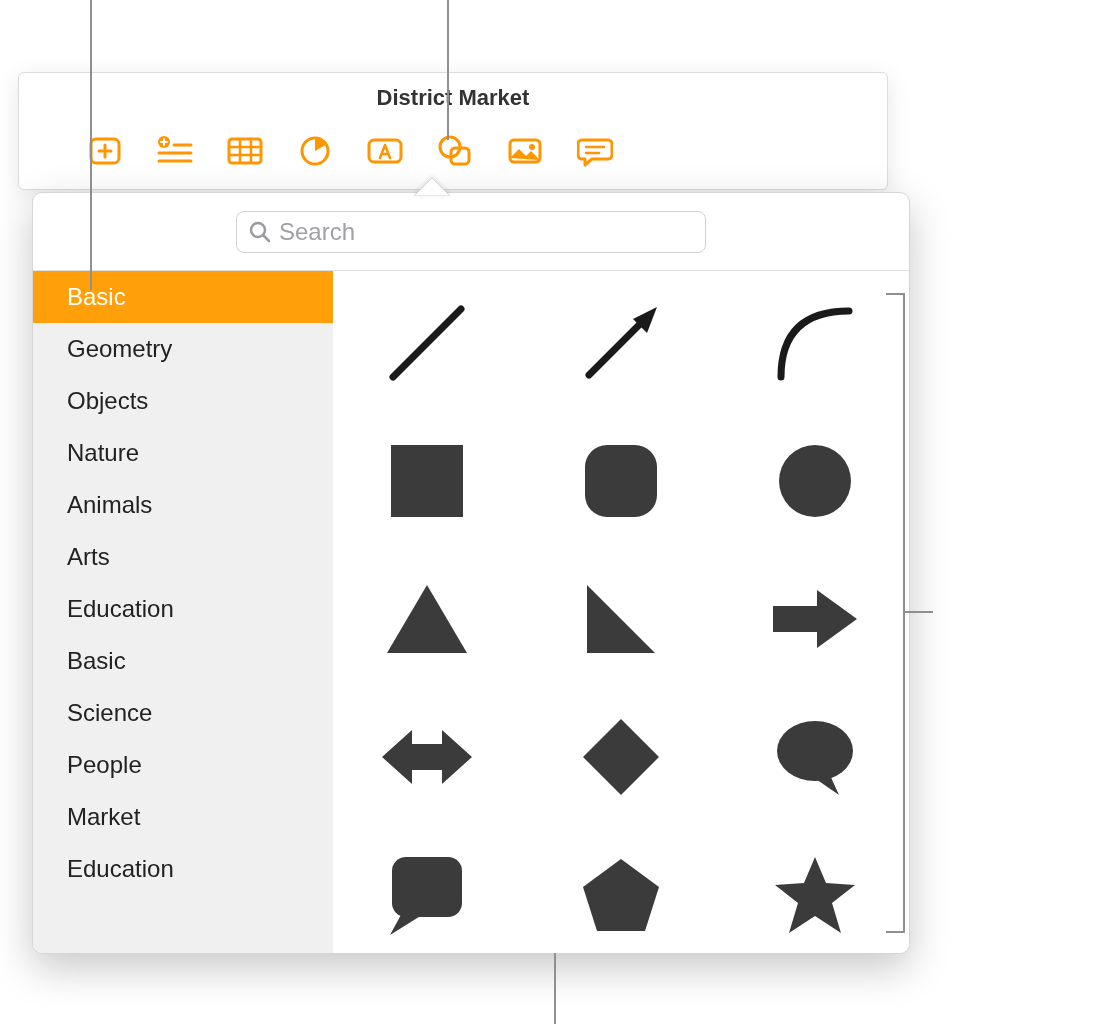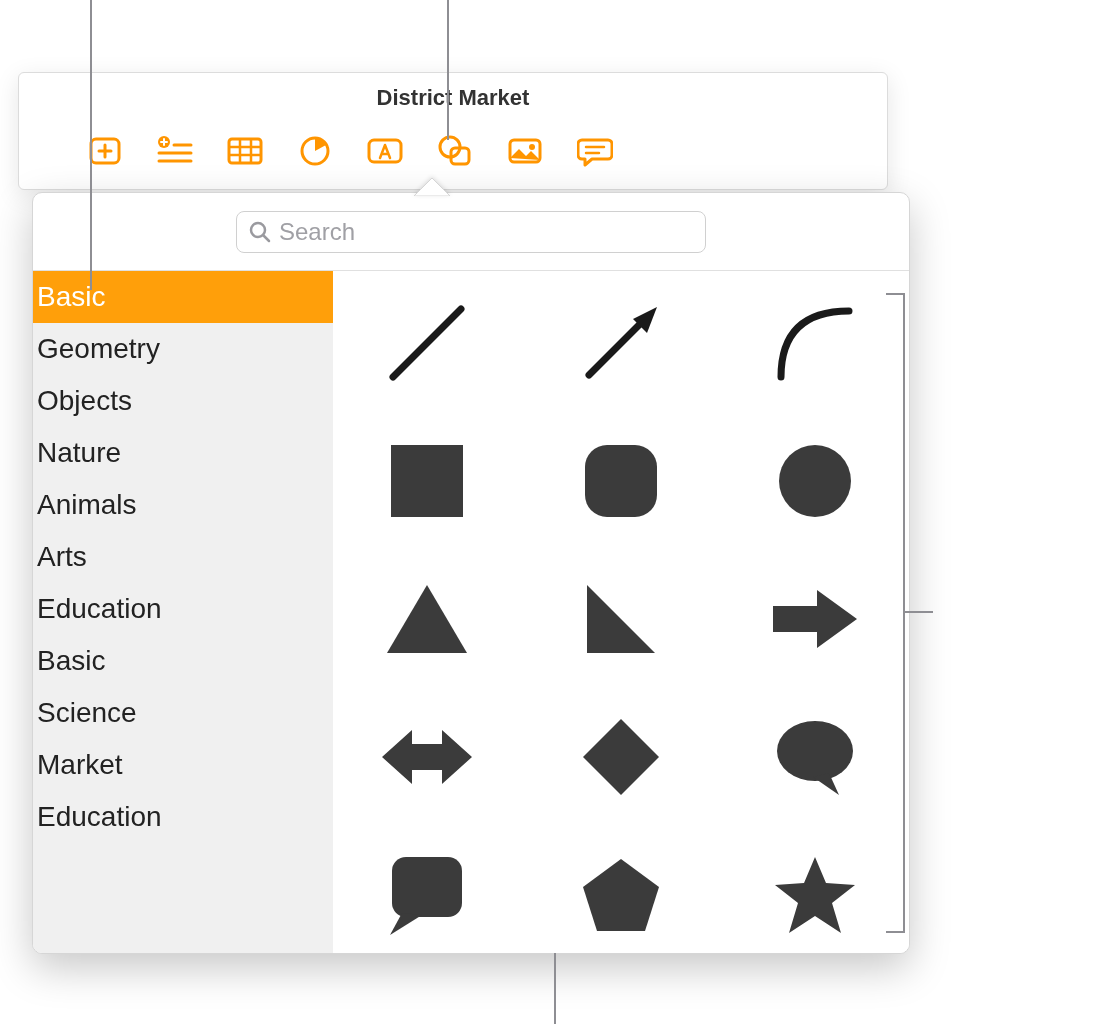--- a/index.html
+++ b/index.html
@@ -110,22 +110,22 @@
     min-height: 0;
   }
   .cat-list {
     width: 300px;
     background: #f0f0f0;
     overflow: hidden;
   }
   .cat-item {
     height: 52px;
     line-height: 52px;
-    padding: 0 4px;
-    font-size: 28px;
+    padding: 0 34px;
+    font-size: 24px;
     color: #222;
     cursor: pointer;
     white-space: nowrap;
   }
   .cat-item.selected {
     background: #FF9F0A;
     color: #fff;
     font-weight: 500;
   }
   .shape-pane {
@@ -264,20 +264,21 @@
     <div class="cat-list">
       <div class="cat-item selected"><span>Basic</span></div>
       <div class="cat-item"><span>Geometry</span></div>
       <div class="cat-item"><span>Objects</span></div>
       <div class="cat-item"><span>Nature</span></div>
       <div class="cat-item"><span>Animals</span></div>
       <div class="cat-item"><span>Arts</span></div>
       <div class="cat-item"><span>Education</span></div>
       <div class="cat-item"><span>Basic</span></div>
       <div class="cat-item"><span>Science</span></div>
+      <div class="cat-item"><span>People</span></div>
       <div class="cat-item"><span>Market</span></div>
       <div class="cat-item"><span>Education</span></div>
     </div>
 
     <div class="shape-pane">
       <div class="shape-grid">
 
         <div class="shape-cell">
           <svg width="92" height="92" viewBox="0 0 92 92">
             <line x1="12" y1="80" x2="80" y2="12" class="dark-stroke" stroke-width="7" stroke-linecap="round"></line>

